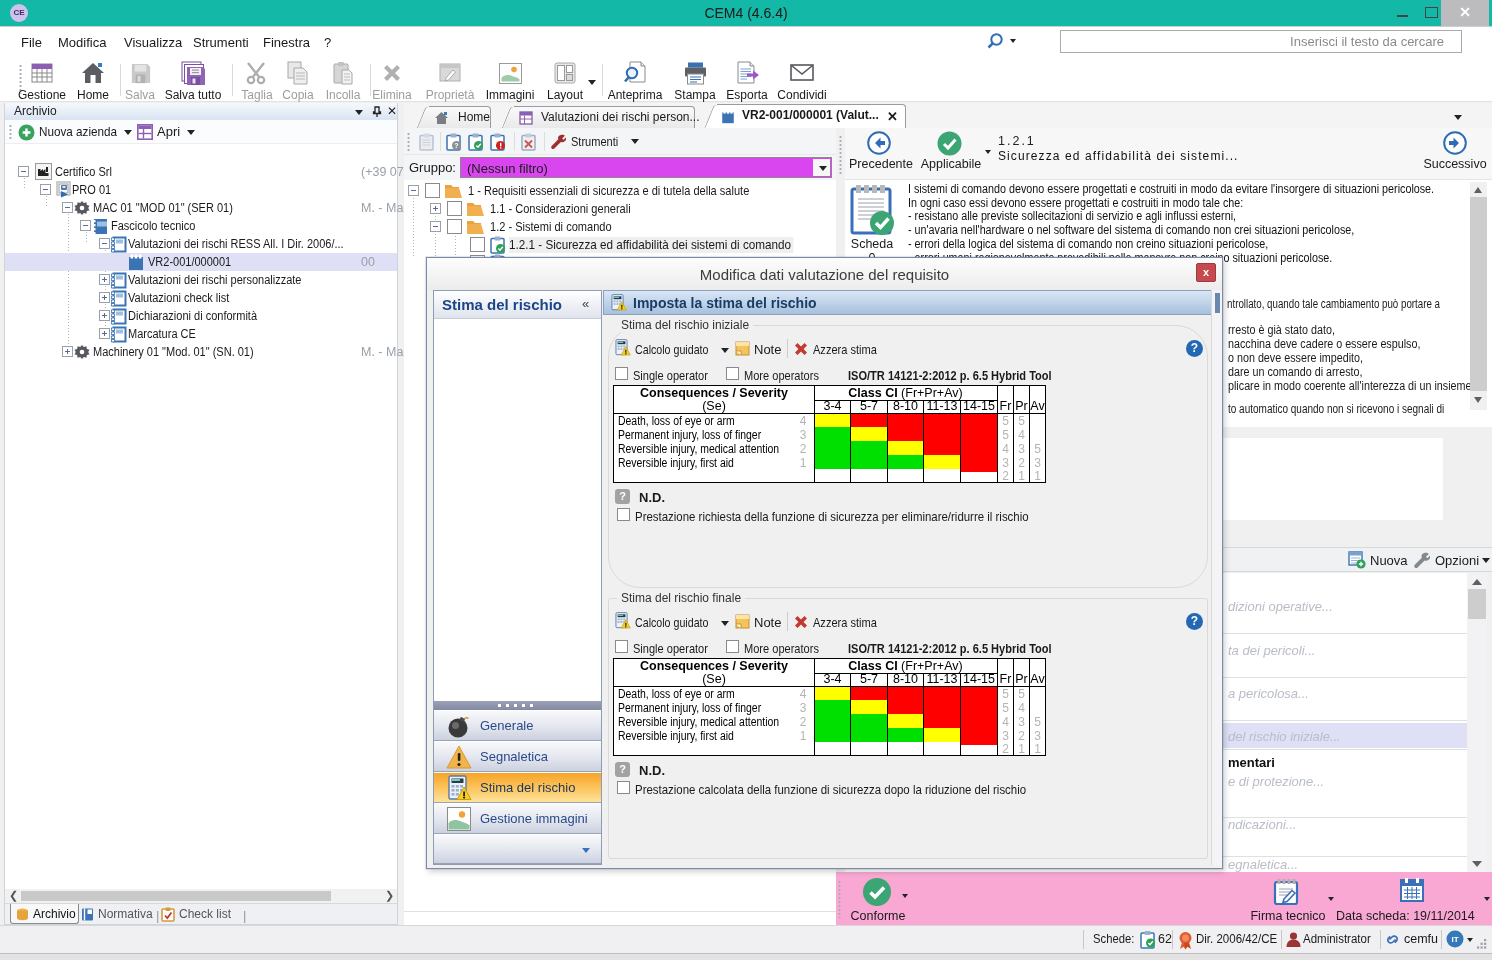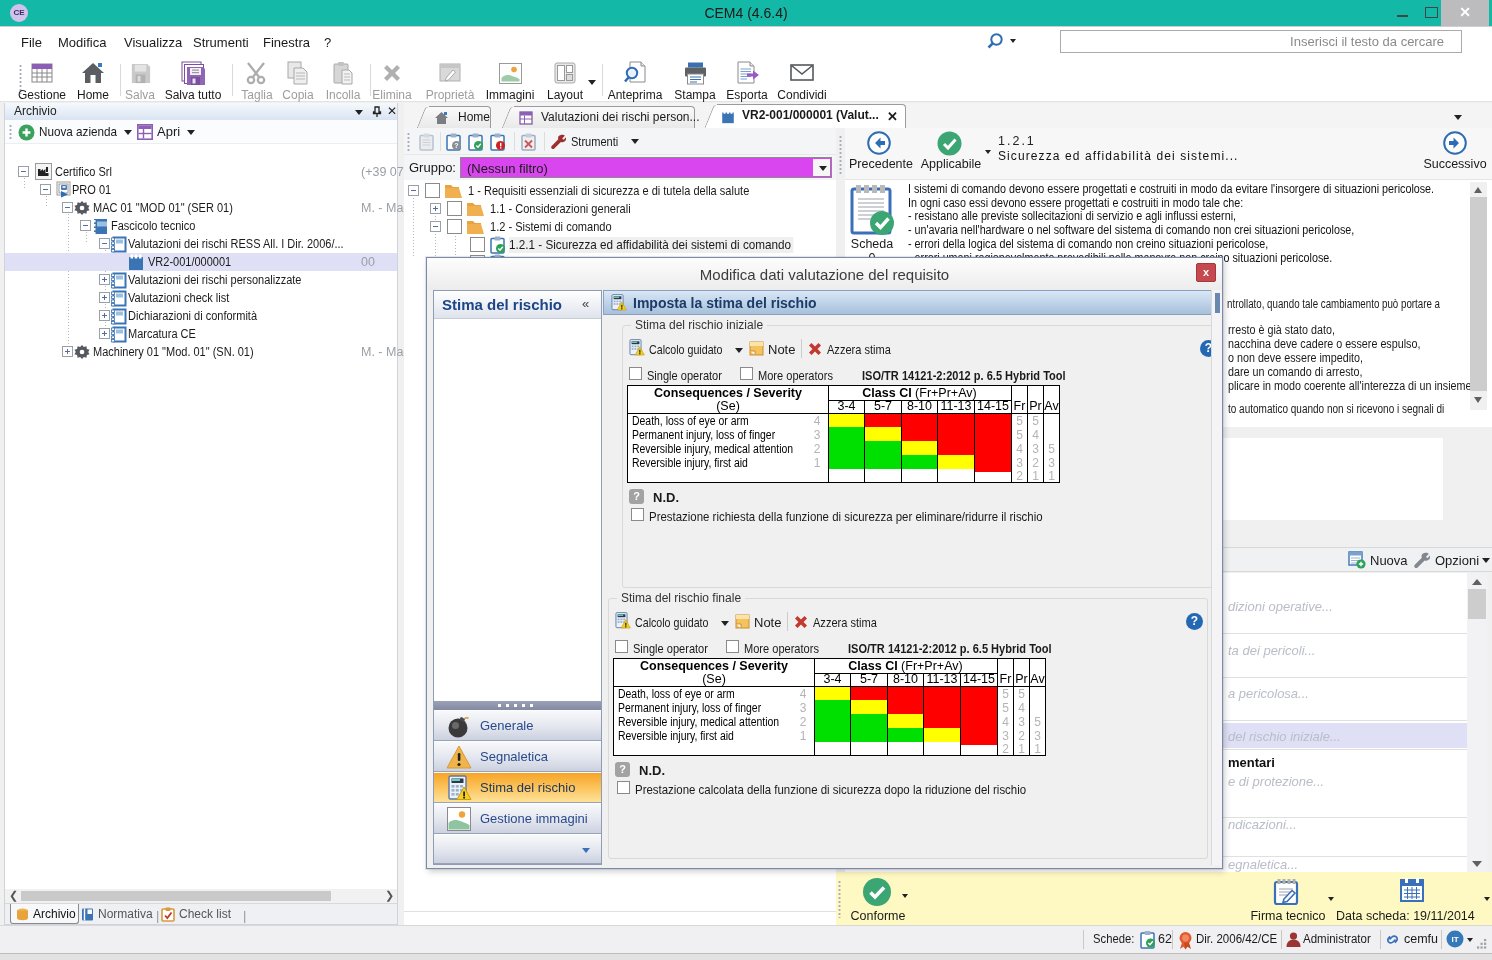--- a/index.html
+++ b/index.html
@@ -749,21 +749,21 @@
     <span class="it" style="position:absolute;left:383px;top:244px">ndicazioni...</span>
     <span class="it" style="position:absolute;left:383px;top:284px">egnaletica...</span>
   </div>
 
   <div style="position:absolute;left:1467px;top:573px;width:20px;height:299px;background:#f2f2f4">
     <div class="scroll-arrow" style="left:5px;top:6px;border-left:5px solid transparent;border-right:5px solid transparent;border-bottom:6px solid #606060"></div>
     <div style="position:absolute;left:1px;top:16px;width:18px;height:30px;background:#cdcdcd"></div>
     <div class="scroll-arrow" style="left:5px;top:288px;border-left:5px solid transparent;border-right:5px solid transparent;border-top:6px solid #606060"></div>
   </div>
 
-  <div style="position:absolute;left:836px;top:872px;width:656px;height:53px;background:#fef9c3">
+  <div style="position:absolute;left:836px;top:872px;width:656px;height:53px;background:#f9a8d4">
     <div class="grip-v" style="left:2px;top:8px;height:38px"></div>
     <svg style="position:absolute;left:26px;top:5px" width="30" height="30" viewBox="0 0 30 30">
         <circle cx="15" cy="15" r="14" fill="#3ba573"></circle>
         <path d="M8.5 15.5 L13 20 L22 10.5" stroke="#fff" stroke-width="3.6" fill="none"></path>
       </svg>
     <span style="position:absolute;left:12px;top:37px;width:60px;text-align:center;font-size:12.5px">Conforme</span>
     <div class="combo-arrow" style="left:66px;top:22px;border-top-color:#222;border-left-width:3.5px;border-right-width:3.5px;border-top-width:4.5px"></div>
     <svg style="position:absolute;left:435px;top:5px" width="30" height="30" viewBox="0 0 30 30">
         <rect x="4" y="5" width="22" height="22" rx="2" fill="#fff" stroke="#3a6fba" stroke-width="2.2"></rect>
         <g fill="#b0b0b0">
@@ -935,21 +935,21 @@
             <rect x="9.8" y="14" width="3" height="2.6"></rect>
             <rect x="14.1" y="14" width="3" height="2.6"></rect>
           </g>
           <path d="M18 12 L25 24.5 L11 24.5 Z" fill="#f5d020" stroke="#c8a010" stroke-width="1"></path>
           <rect x="17.2" y="16.5" width="1.8" height="4.5" fill="#222"></rect>
           <circle cx="18.1" cy="22.6" r="1.1" fill="#222"></circle>
         </svg>
       <span style="position:absolute;left:29px;top:4px;font-size:14px;font-weight:bold;color:#1a3c66">Imposta la stima del rischio</span>
     </div>
 
-    <div class="groupbox" style="position:absolute;left:19px;top:35px;width:600px;height:263px;">
+    <div class="groupbox" style="position:absolute;left:5px;top:35px;width:600px;height:263px;border-radius:32px;">
       <span class="gb-label">Stima del rischio iniziale</span>
       <svg style="position:absolute;left:5px;top:13px" width="17" height="17" viewBox="0 0 26 26">
           <rect x="3" y="1" width="17" height="23" rx="1.5" fill="#eef2f8" stroke="#5a7aa8" stroke-width="1.4"></rect>
           <rect x="5.5" y="3.5" width="12" height="4.5" fill="#2a3a4a"></rect>
           <rect x="6" y="4" width="8" height="2" fill="#6ad0c0"></rect>
           <g fill="#9ab0d0">
             <rect x="5.5" y="10" width="3" height="2.6"></rect>
             <rect x="9.8" y="10" width="3" height="2.6"></rect>
             <rect x="14.1" y="10" width="3" height="2.6"></rect>
             <rect x="5.5" y="14" width="3" height="2.6"></rect>

